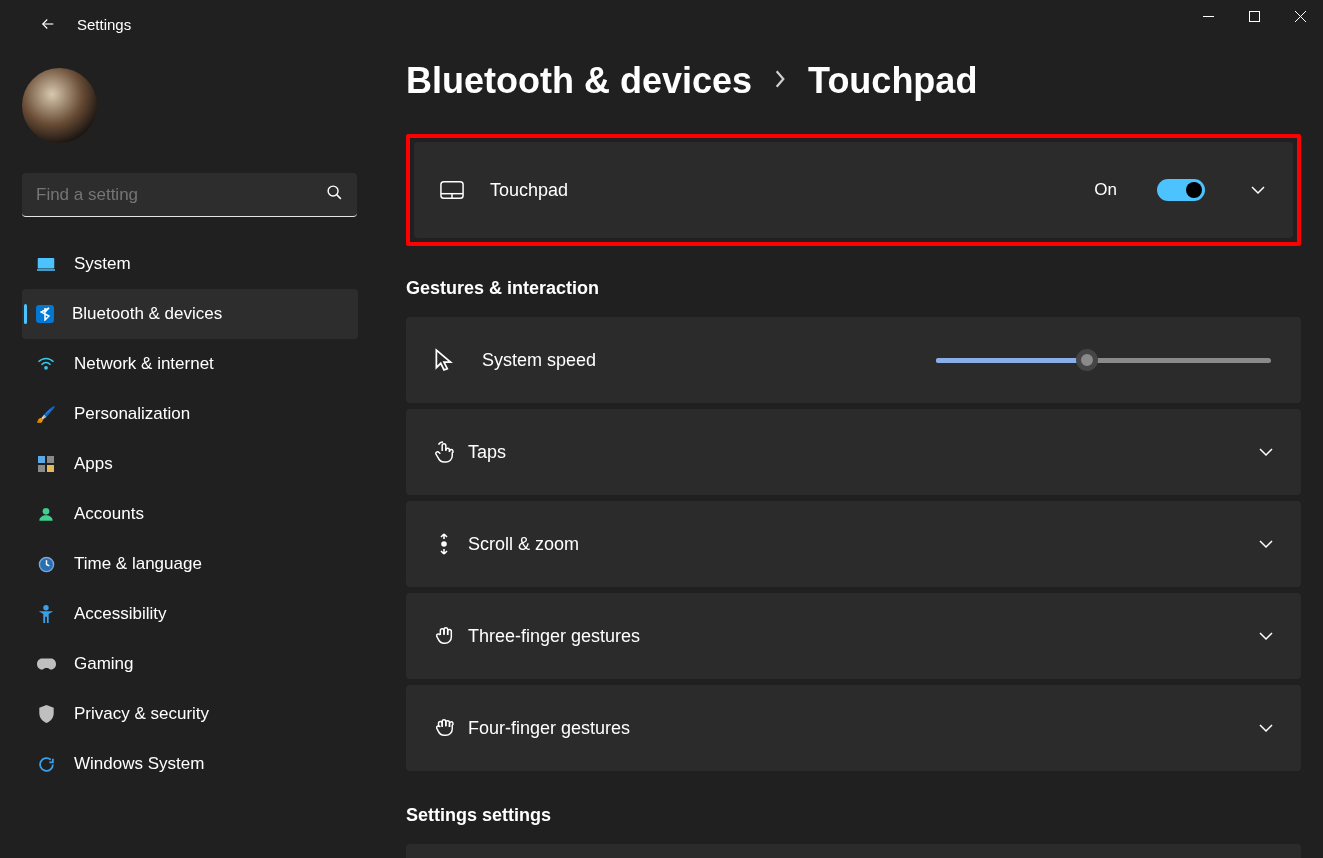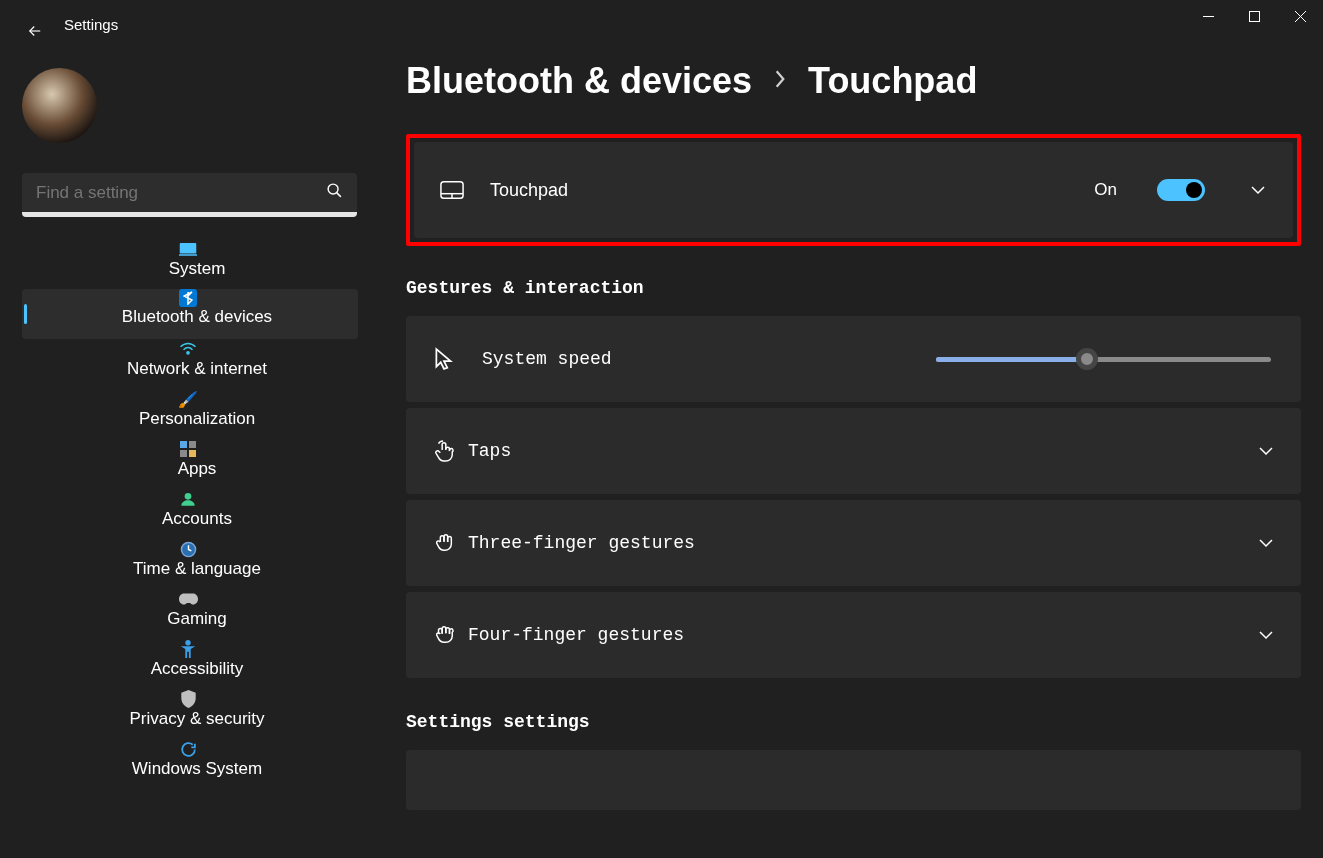--- a/index.html
+++ b/index.html
@@ -10,22 +10,22 @@
     background: #202020;
     color: #ffffff;
     font-family: "Segoe UI", Arial, sans-serif;
     overflow: hidden;
     position: relative;
   }
   
   .titlebar {
     height: 48px;
     display: flex;
-    padding-left: 20px;
-    margin-top: 16px;
+    align-items: center;
+    padding-left: 33px;
   }
   .back-btn {
     width: 30px; height: 30px;
     display:flex;align-items:center;justify-content:center;
     color:#ffffff;
     margin-right: 14px;
   }
   .app-title { font-size: 15px; }
   .win-controls {
     position:absolute;
@@ -46,21 +46,21 @@
   }
   .avatar {
     width:75px;height:75px;border-radius:50%;
     background: radial-gradient(circle at 40% 35%, #d8c8b0 0%, #6a4d36 45%, #1d1612 75%);
     margin-bottom: 30px;
   }
   .search-box {
     width: 335px; height: 44px;
     background:#2d2d2d;
     border:none;
-    border-bottom:5px solid #e5e5e5;
+    border-bottom:1px solid #e5e5e5;
     border-radius:4px;
     display:flex;align-items:center;
     padding:0 14px;
     margin-bottom: 22px;
   }
   .search-box input {
     flex:1;
     background:transparent;
     border:none;
     outline:none;
@@ -69,21 +69,20 @@
   }
   .search-icon { color:#ffffff; }
   .nav { display:flex; flex-direction:column; gap:0; }
   .nav-item {
     height:50px;
     display:flex;align-items:center;
     padding-left:14px;
     border-radius:4px;
     font-size:17px;
     position:relative;
-    flex-direction:column;
   }
   .nav-item.active { background:#2d2d2d; }
   .nav-item.active::before {
     content:"";
     position:absolute;
     left:2px; top:15px;
     width:3px; height:20px;
     background:#4cc2ff;
     border-radius:2px;
   }
@@ -165,21 +164,21 @@
     left:45%; top:50%;
     transform:translate(-50%,-50%);
     width:22px;height:22px;border-radius:50%;
     background:#8a8a8a;
     border: 5px solid #454545;
   }
   .section-heading {
     font-size:18px; font-weight:600;
     margin: 0 0 18px 0;
   }
-  .section { margin-bottom: 34px; font-family: Liberation Mono, monospace; }
+  .section { margin-bottom: 34px; }
   .card-list .card { min-height:86px; margin-bottom:6px; }
 </style>
 </head>
 <body>
 
 <div class="titlebar">
   <div class="back-btn">
     <svg width="18" height="18" viewBox="0 0 24 24" fill="none" stroke="currentColor" stroke-width="1.5">
         <path d="M19 12H5"></path>
         <path d="M11 18l-6-6 6-6"></path>
@@ -272,35 +271,35 @@
     <div class="nav-item">
       <span class="nav-icon">
         <svg width="17" height="17" viewBox="0 0 24 24" fill="none" stroke="#7aa7d8" stroke-width="2">
             <circle cx="12" cy="12" r="10" fill="#2a6fb0"></circle>
             <path d="M12 6v6l4 2" stroke="#fff"></path>
           </svg>
       </span>
       <span>Time &amp; language</span>
     </div>
     <div class="nav-item">
-      <span class="nav-icon" style="color:#bfbfbf">
-        <svg width="19" height="12" viewBox="0 0 24 14" fill="currentColor">
-            <path d="M6 0h12c3 0 6 3 6 7s-3 7-6 7c-2 0-3-1-4-2h-4c-1 1-2 2-4 2-3 0-6-3-6-7s3-7 6-7z"></path>
-          </svg>
-      </span>
-      <span>Gaming</span>
-    </div>
-    <div class="nav-item">
       <span class="nav-icon" style="color:#3aa0e8">
         <svg width="16" height="18" viewBox="0 0 16 20" fill="currentColor">
             <circle cx="8" cy="3" r="3"></circle>
             <path d="M0 7h16l-5 3v10h-2v-7h-2v7h-2v-10z"></path>
           </svg>
       </span>
       <span>Accessibility</span>
+    </div>
+    <div class="nav-item">
+      <span class="nav-icon" style="color:#bfbfbf">
+        <svg width="19" height="12" viewBox="0 0 24 14" fill="currentColor">
+            <path d="M6 0h12c3 0 6 3 6 7s-3 7-6 7c-2 0-3-1-4-2h-4c-1 1-2 2-4 2-3 0-6-3-6-7s3-7 6-7z"></path>
+          </svg>
+      </span>
+      <span>Gaming</span>
     </div>
     <div class="nav-item">
       <span class="nav-icon" style="color:#bfbfbf">
         <svg width="15" height="18" viewBox="0 0 16 20" fill="currentColor">
             <path d="M8 0l8 3v6c0 5-3 9-8 11-5-2-8-6-8-11v-6z"></path>
           </svg>
       </span>
       <span>Privacy &amp; security</span>
     </div>
     <div class="nav-item">
@@ -375,20 +374,35 @@
         </span>
         <span class="card-label">Taps</span>
         <span class="card-spacer"></span>
         <span class="expand-chevron">
           <svg width="14" height="10" viewBox="0 0 14 8" fill="none" stroke="currentColor" stroke-width="1.5">
               <path d="M1 1l6 6 6-6"></path>
             </svg>
         </span>
       </div>
 
+      <div class="card">
+        <span class="card-icon">
+          <svg width="16" height="24" viewBox="0 0 14 24" fill="none" stroke="currentColor" stroke-width="1.6">
+              <circle cx="7" cy="12" r="2" fill="currentColor"></circle>
+              <path d="M7 2l-3 3M7 2l3 3M7 22l-3-3M7 22l3-3M7 2v5M7 22v-5"></path>
+            </svg>
+        </span>
+        <span class="card-label">Scroll &amp; zoom</span>
+        <span class="card-spacer"></span>
+        <span class="expand-chevron">
+          <svg width="14" height="10" viewBox="0 0 14 8" fill="none" stroke="currentColor" stroke-width="1.5">
+              <path d="M1 1l6 6 6-6"></path>
+            </svg>
+        </span>
+      </div>
 
       <div class="card">
         <span class="card-icon">
           <svg width="22" height="22" viewBox="0 0 24 24" fill="none" stroke="currentColor" stroke-width="1.6">
               <path d="M8 11V6a2 2 0 114 0v5"></path>
               <path d="M12 10V5a2 2 0 114 0v6"></path>
               <path d="M16 11V7a2 2 0 114 0v6a7 7 0 01-7 7h-1a7 7 0 01-6-4l-2-4a2 2 0 013-2l1 1"></path>
             </svg>
         </span>
         <span class="card-label">Three-finger gestures</span>

